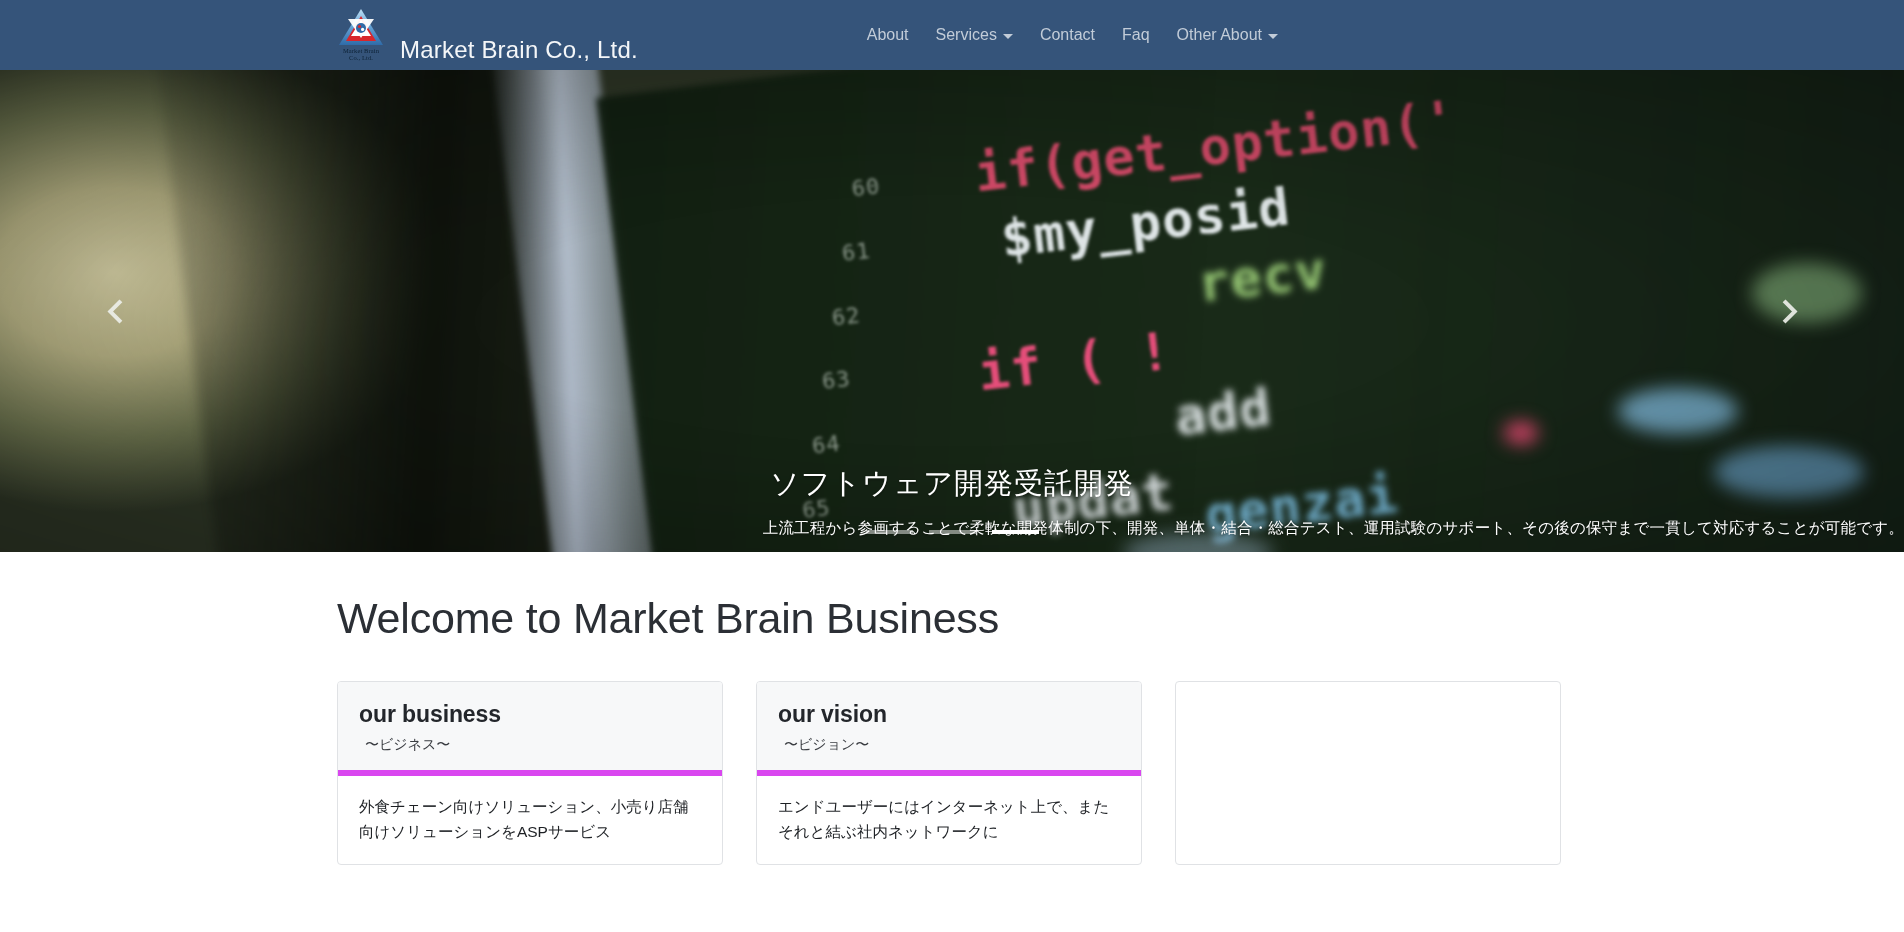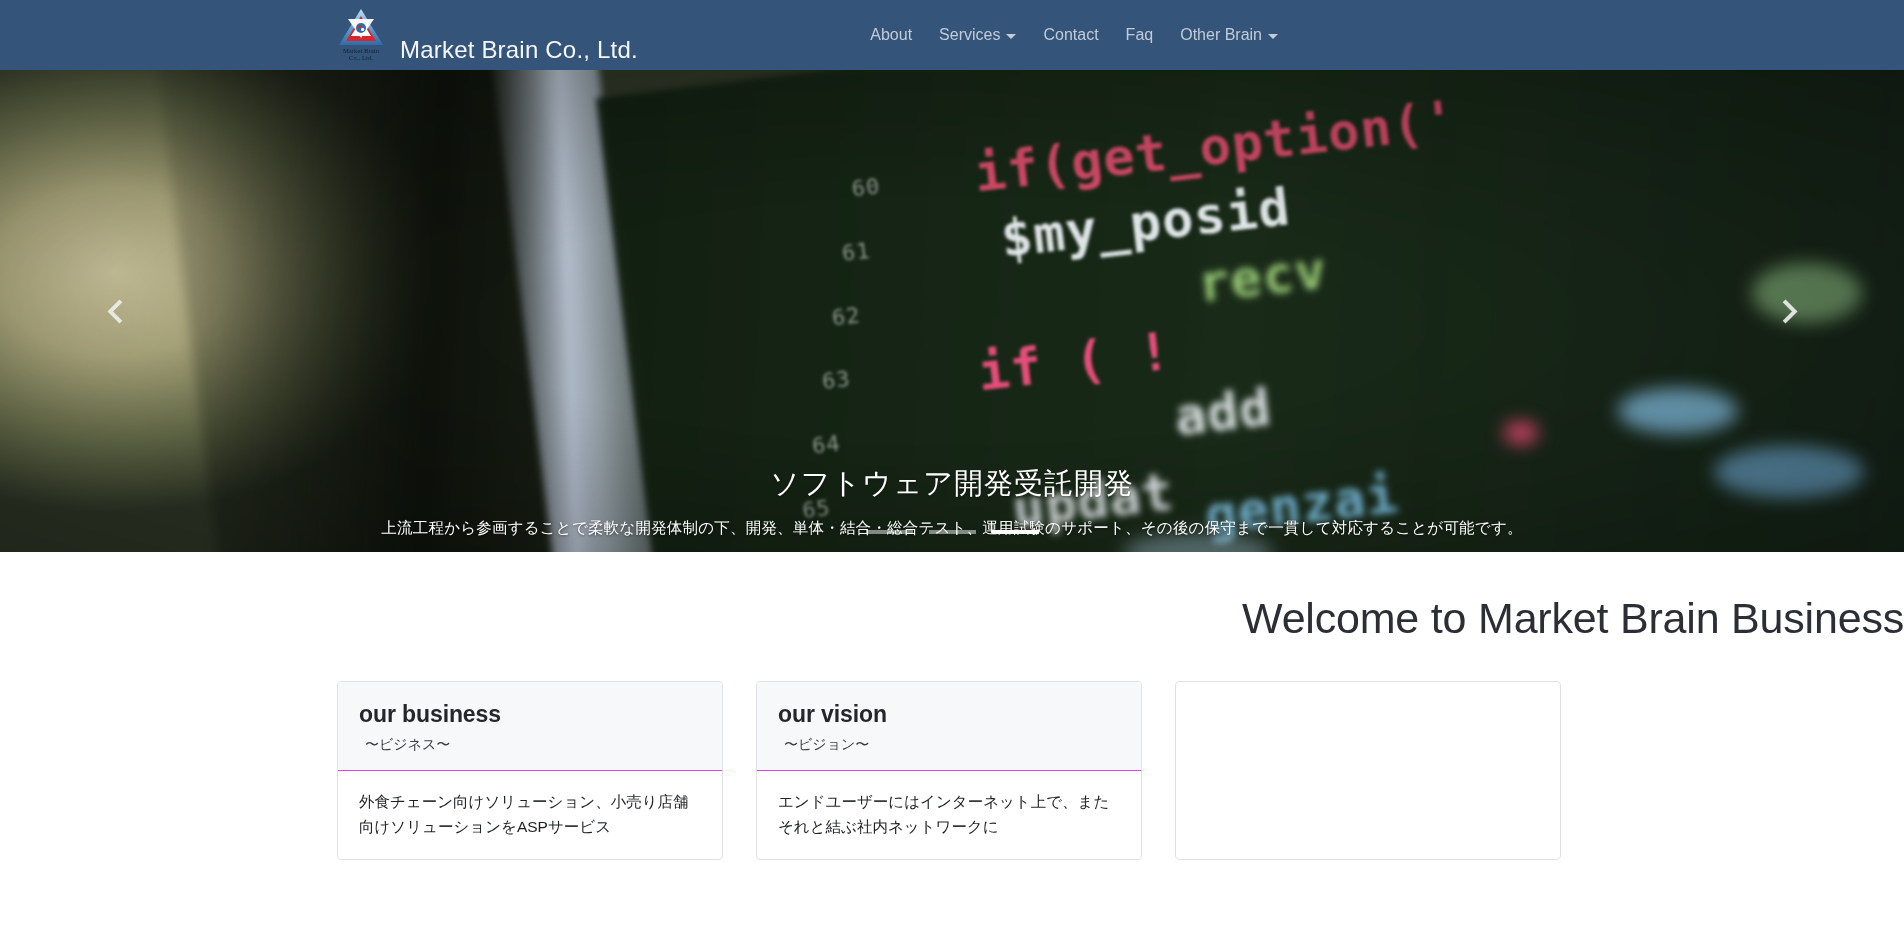--- a/index.html
+++ b/index.html
@@ -179,20 +179,21 @@
     letter-spacing:1px;
     line-height:1.25;
     text-shadow:0 1px 3px rgba(0,0,0,.45);
   }
   .cap-sub {
     color:#ffffff;
     font-size:15.5px;
     margin-top:17px;
     letter-spacing:.2px;
     text-shadow:0 1px 3px rgba(0,0,0,.5);
+    text-align:right;
   }
 
   
   .car-ctrl {
     position:absolute;
     top:0; bottom:0;
     width:82px;
     display:flex;
     align-items:center;
     justify-content:center;
@@ -227,21 +228,20 @@
     border:none;
     cursor:pointer;
     padding:0;
   }
   .ind.active { background:#ffffff; }
 
   
   .welcome {
     padding-left:337px;
     padding-top:42px;
-    text-align:right;
   }
   .welcome h1 {
     font-size:43px;
     font-weight:400;
     color:#2b2f35;
     letter-spacing:-.2px;
   }
 
   .cards {
     display:flex;
@@ -252,21 +252,21 @@
   .card {
     width:386px;
     border:1px solid #e0e2e5;
     border-radius:4px;
     background:#ffffff;
     overflow:hidden;
   }
   .card-head {
     background:#f7f8f9;
     padding:19px 21px 16px 21px;
-    border-bottom:1px solid #d946ef;
+    border-bottom:6px solid #d946ef;
   }
   .card-title {
     font-size:23px;
     font-weight:600;
     color:#23262b;
     letter-spacing:-.1px;
   }
   .card-sub {
     font-size:14px;
     color:#3a3d42;
@@ -327,21 +327,21 @@
         <span>Contact</span>
       </a>
     </li>
     <li>
       <a class="nav-link" href="#">
         <span>Faq</span>
       </a>
     </li>
     <li>
       <a class="nav-link" href="#">
-        <span>Other Brain</span>
+        <span>Other About</span>
         <i class="caret"></i>
       </a>
     </li>
   </ul>
 </nav>
 
 <section class="hero">
   <div class="hero-bg">
     <div class="bg-base"></div>
     <div class="dark-left"></div>

